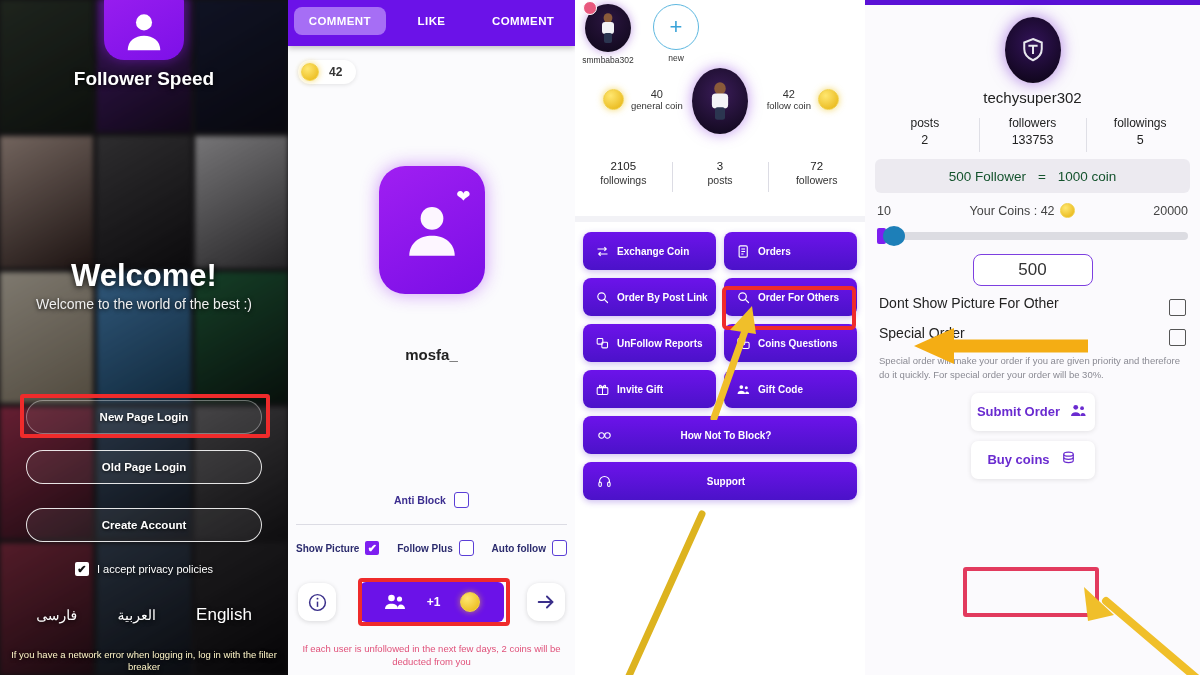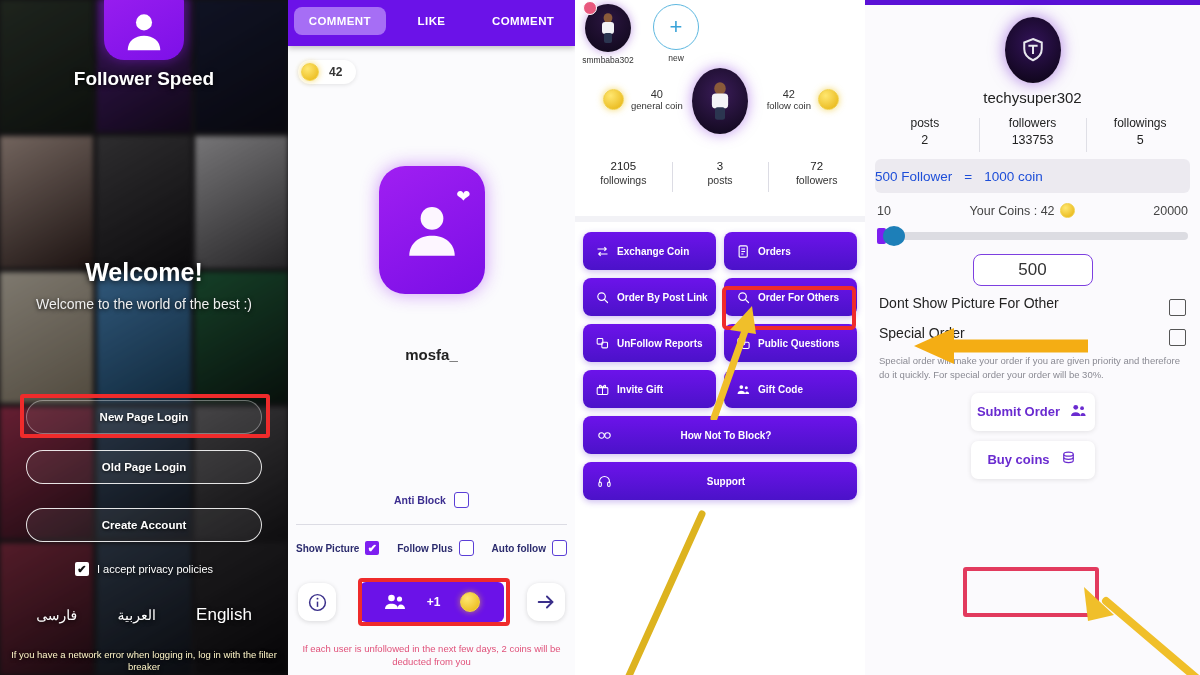--- a/index.html
+++ b/index.html
@@ -43,21 +43,21 @@
 
   .app-title {
     position: absolute; top: 68px; left: 0; right: 0;
     text-align: center;
     color: #fff; font-size: 19px; font-weight: 700;
     text-shadow: 0 1px 5px rgba(0,0,0,.85);
   }
   .welcome-title {
     position: absolute; top: 258px; left: 0; right: 0;
     text-align: center;
-    color: #fff; font-size: 25px; font-weight: 700;
+    color: #fff; font-size: 31px; font-weight: 700;
     text-shadow: 0 1px 6px rgba(0,0,0,.9);
   }
   .welcome-sub {
     position: absolute; top: 296px; left: 0; right: 0;
     text-align: center;
     color: #efefef; font-size: 14px;
     text-shadow: 0 1px 4px rgba(0,0,0,.9);
   }
 
   .login-btn {
@@ -342,22 +342,22 @@
   .p4-stat { flex: 1; text-align: center; position: relative; }
   .p4-stat + .p4-stat::before {
     content: ""; position: absolute; left: 0; top: 2px; width: 1px; height: 34px; background: #dfdfe6;
   }
   .p4-stat .k { font-size: 12px; color: #222; }
   .p4-stat .v { font-size: 12.5px; color: #222; margin-top: 3px; }
 
   .rate-bar {
     margin: 12px 10px 0; height: 34px; border-radius: 6px;
     background: #eceaf0;
-    display: flex; align-items: center; gap: 12px;
-    font-size: 13.5px; color: #1d4ed8;
+    display: flex; align-items: center; justify-content: center; gap: 12px;
+    font-size: 13.5px; color: #14532d;
   }
 
   .coins-row {
     margin: 10px 12px 0;
     display: flex; align-items: center; justify-content: space-between;
     font-size: 12.5px; color: #444;
   }
   .coins-mid { display: flex; align-items: center; gap: 5px; }
   .coin-sm {
     width: 15px; height: 15px; border-radius: 50%;
@@ -654,21 +654,21 @@
           </span>
         <span>UnFollow Reports</span>
       </div>
       <div class="menu-btn">
         <span class="mi">
             <svg width="15" height="15" viewBox="0 0 24 24" fill="none" stroke="#fff" stroke-width="1.7">
               <rect x="3" y="4" width="11" height="10" rx="2"></rect>
               <rect x="10" y="10" width="11" height="10" rx="2"></rect>
             </svg>
           </span>
-        <span>Public Questions</span>
+        <span>Coins Questions</span>
       </div>
       <div class="menu-btn">
         <span class="mi">
             <svg width="15" height="15" viewBox="0 0 24 24" fill="none" stroke="#fff" stroke-width="1.7">
               <rect x="3.5" y="9" width="17" height="11" rx="1.5"></rect>
               <line x1="12" y1="9" x2="12" y2="20"></line>
               <path d="M12 9c-3.5 0-5-1-5-2.6S9 4 12 9zM12 9c3.5 0 5-1 5-2.6S15 4 12 9z"></path>
             </svg>
           </span>
         <span>Invite Gift</span>

